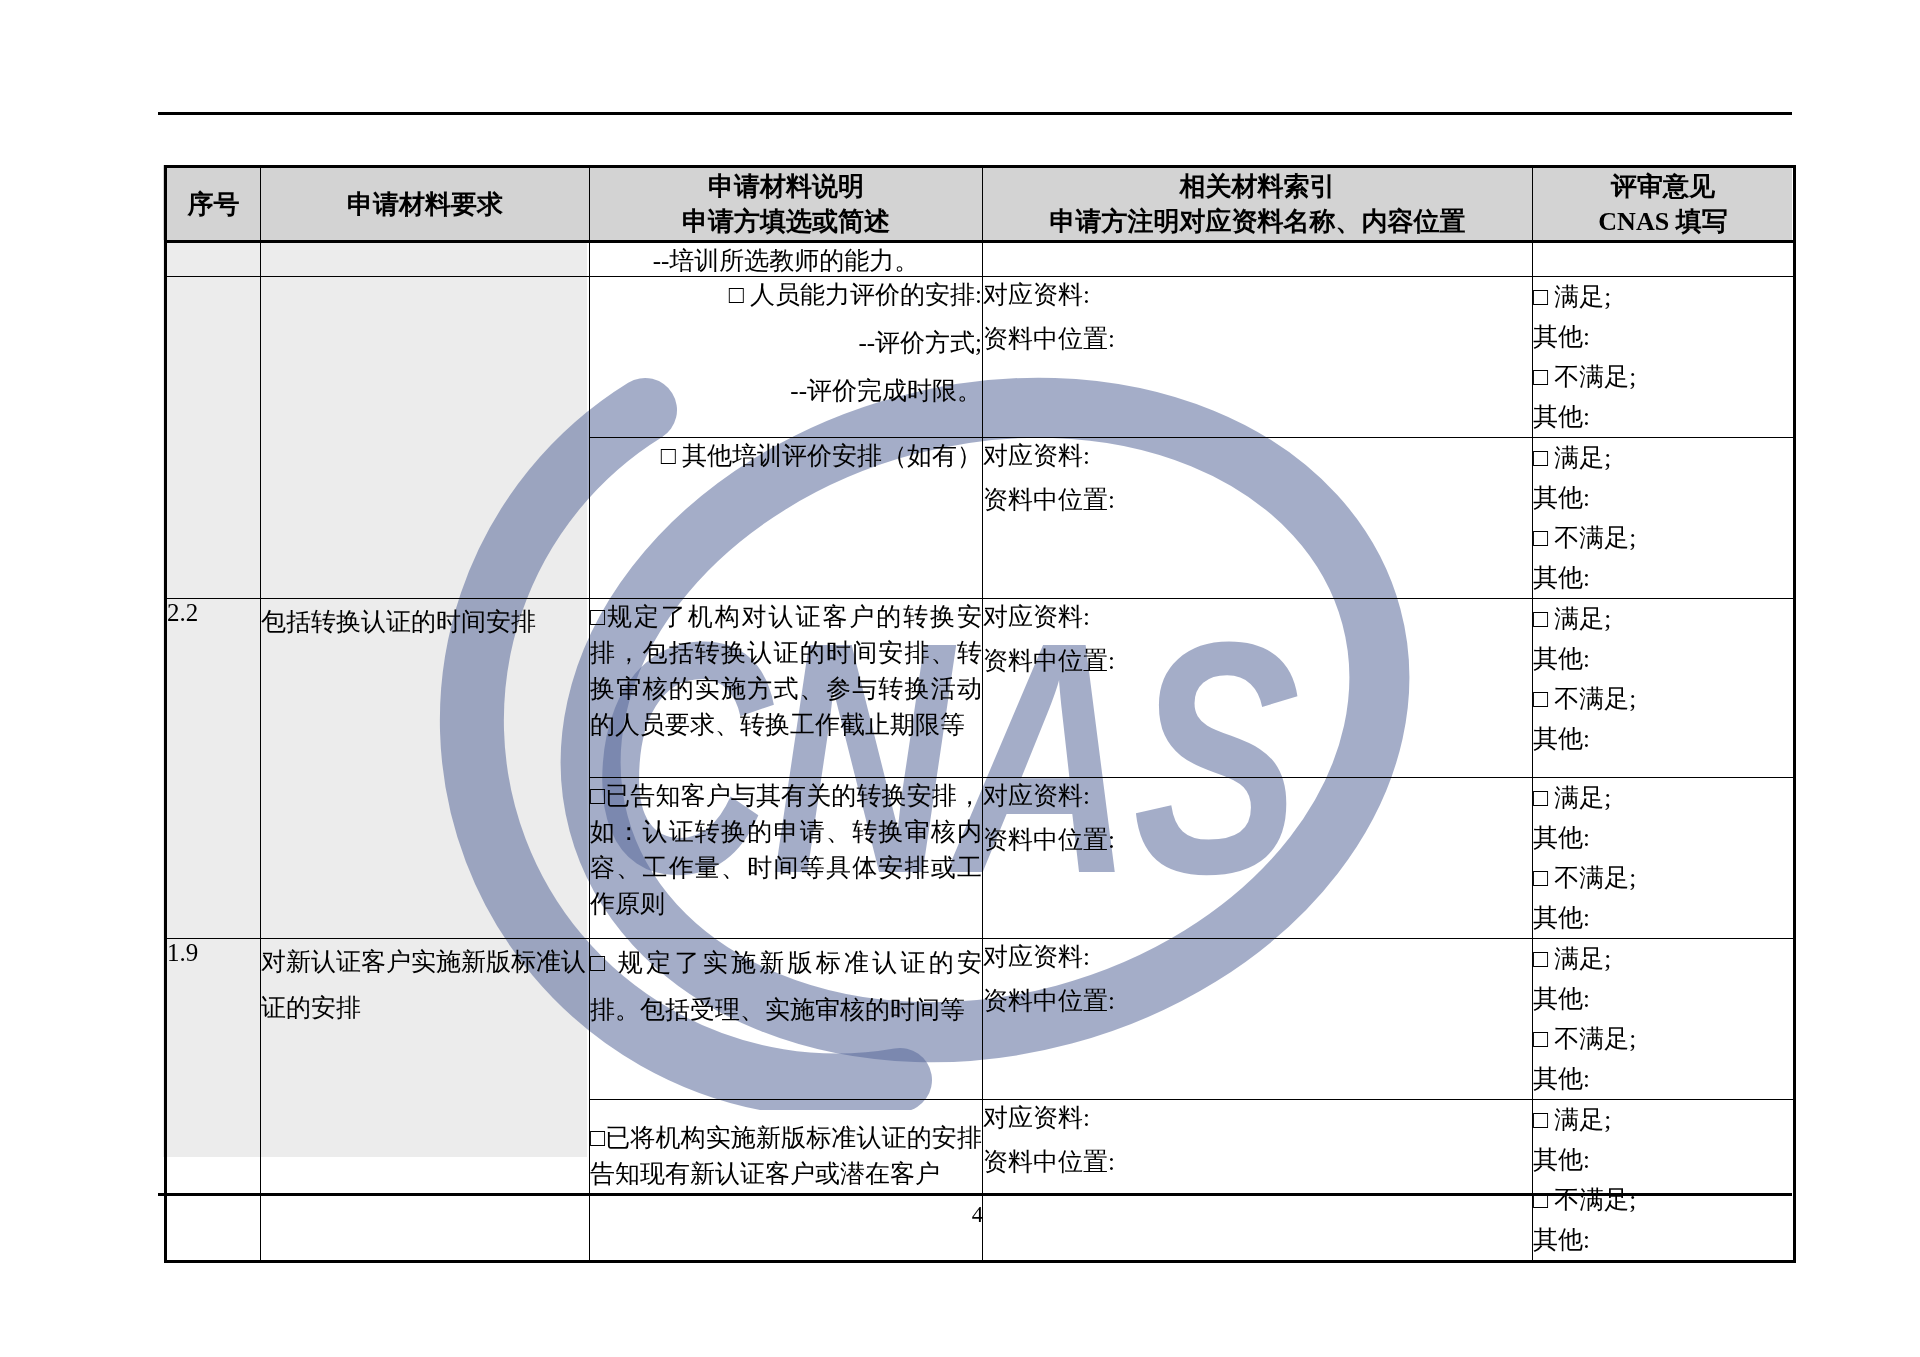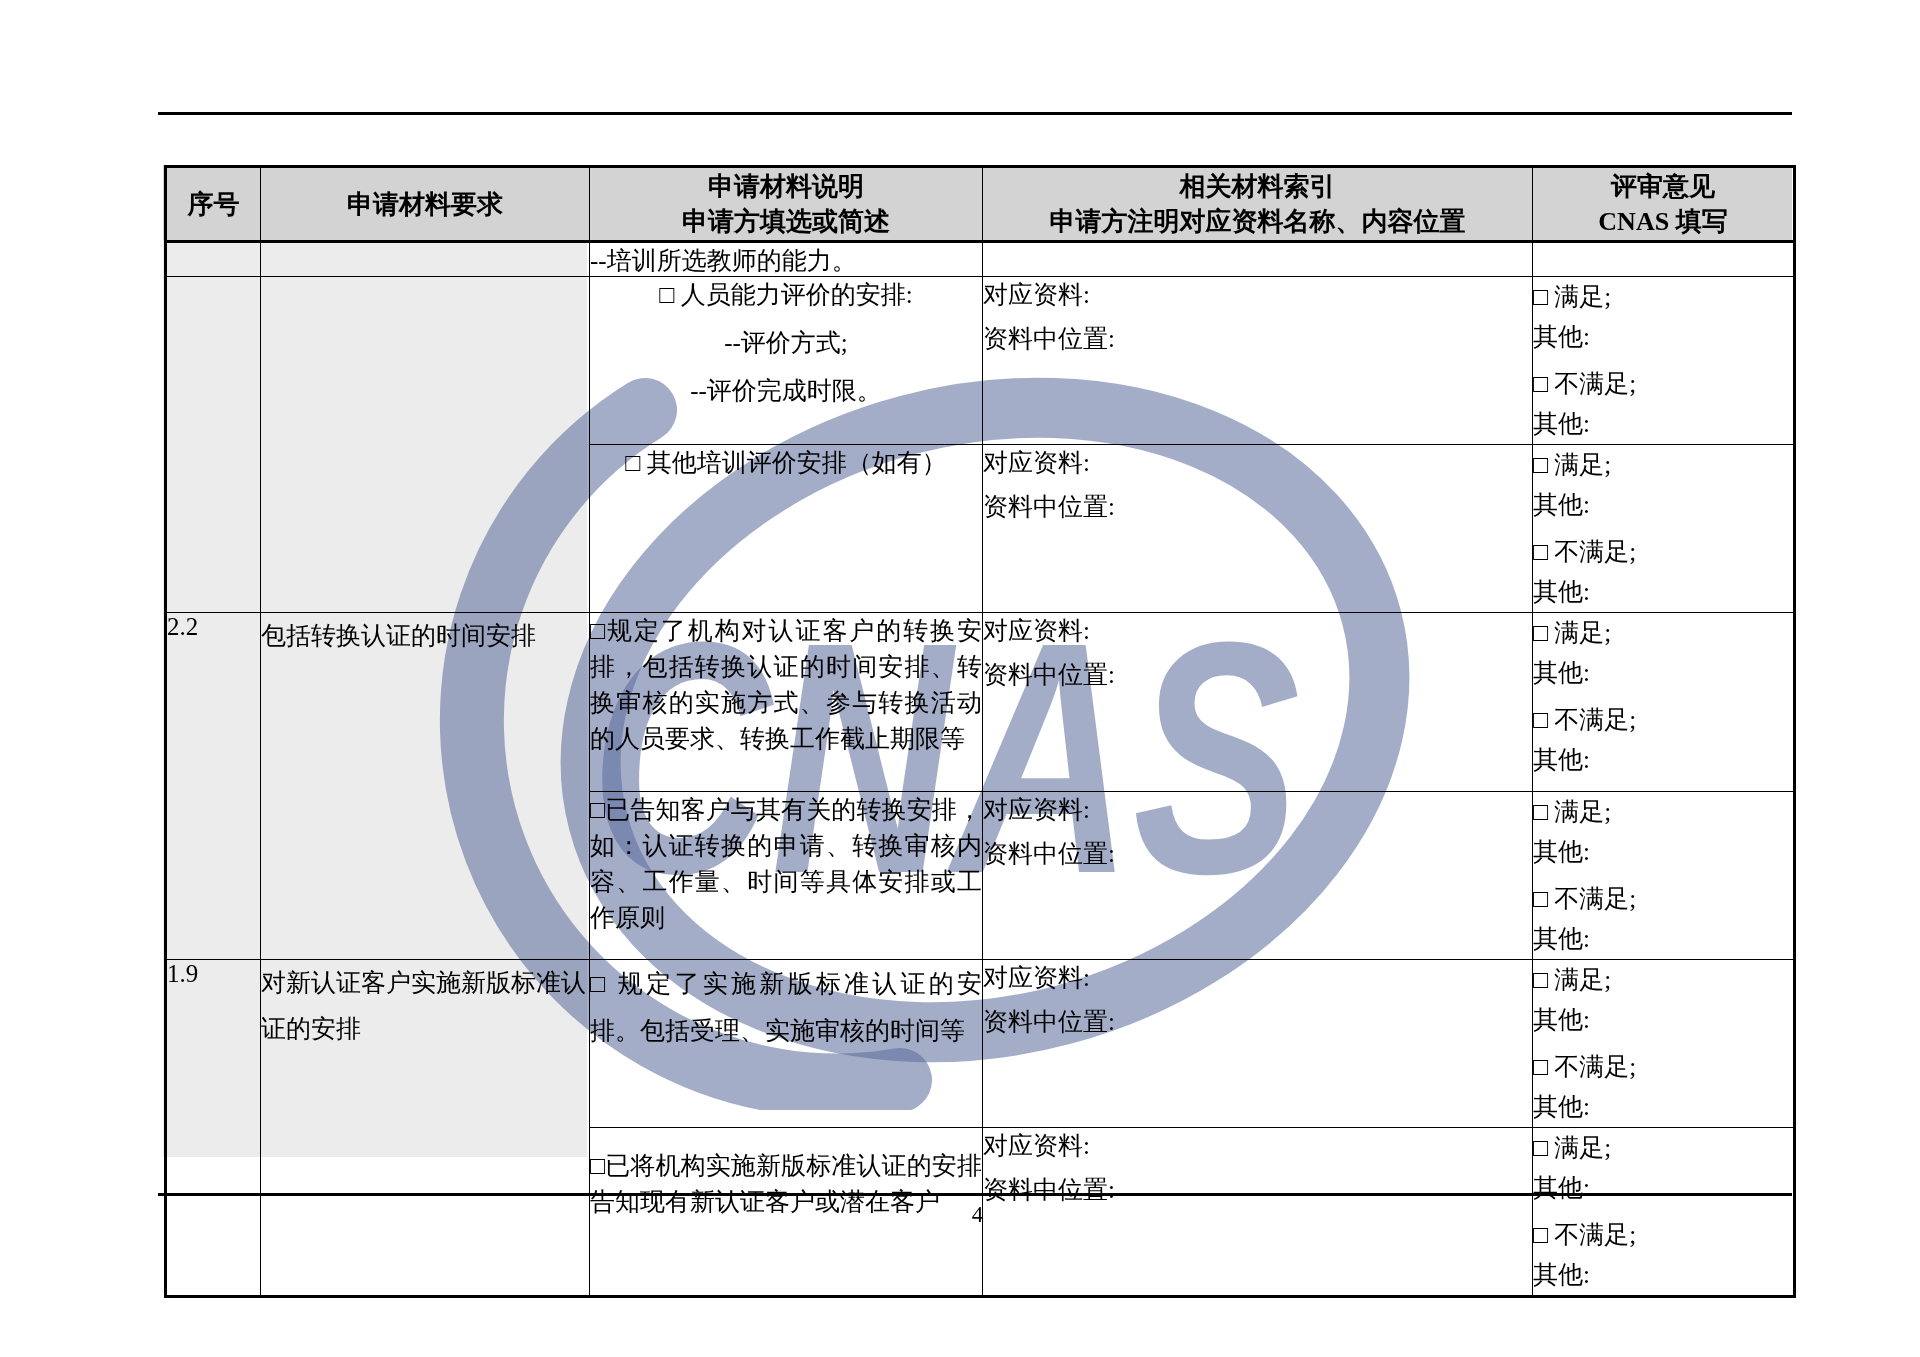--- a/index.html
+++ b/index.html
@@ -34,28 +34,28 @@
   }
   tr.head th {
     text-align:center; vertical-align:middle;
     font-weight:bold; font-size:26px; line-height:35px;
     border-bottom:3px solid #000;
   }
   .c1 { font-size:25px; padding:8px 4px 0 15px;border-radius:8px; }
   .c2 { font-size:25px; line-height:46px; padding:6px 12px 0 14px; }
   .c3 { font-size:25px; line-height:36px; padding:8px 12px 0 13px;
         text-align:justify; text-justify:inter-ideograph; }
-  .c3 .dl { margin-bottom:12px; text-align:center; }
-  .c3.single { line-height:30px; padding-top:3px; text-align:left; }
+  .c3 .dl { margin-bottom:12px; text-align:right; }
+  .c3.single { line-height:30px; padding-top:3px; text-align:center; }
   .c3.lh47 { line-height:47px; }
   .c3.pt20 { padding-top:20px; }
   .c4 { font-size:25px; line-height:36px; padding:12px 10px 0 16px; }
   .c4 .pos { margin-top:8px; }
   .c5 { font-size:25px; line-height:40px; padding:10px 8px 0 14px; }
-  .c5 .gap { margin-top:7px; }
+  .c5 .gap { }
 
   .footer-rule { position:absolute; left:158px; top:1193px; width:1634px; height:3px; background:#000; }
   .page-number { position:absolute; left:163px; top:1202px; width:1629px; text-align:center; font-size:23px; }
 </style>
 </head>
 <body>
 
 <div class="page">
 
   <div class="title-rule"></div>

